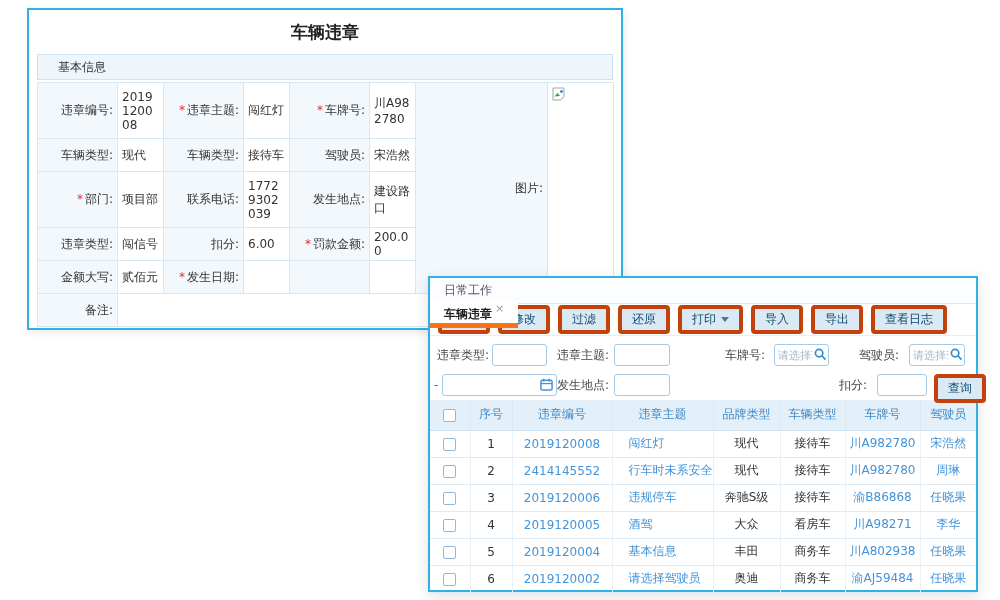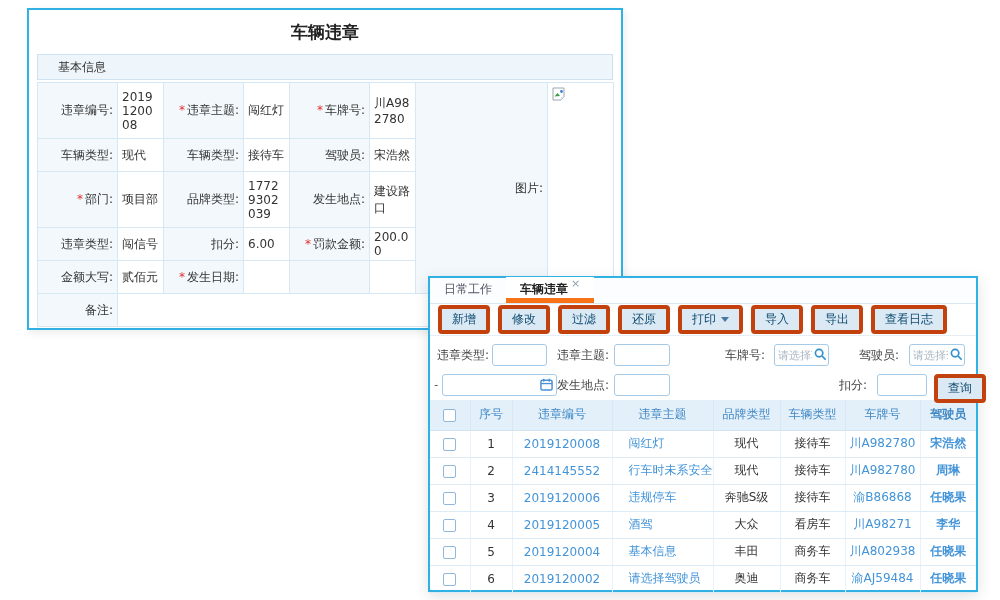--- a/index.html
+++ b/index.html
@@ -19,21 +19,21 @@
   #form-grid td.f-value { background:#fff; text-align:left; }
   #form-grid tr:nth-child(1){ height:56px; } #form-grid tr:nth-child(2){ height:33px; }
   #form-grid tr:nth-child(3){ height:56px; } #form-grid tr:nth-child(4){ height:33px; }
   #form-grid tr:nth-child(5){ height:33px; } #form-grid tr:nth-child(6){ height:33px; }
   .req { color:#e53131; margin-right:2px; }
   .photo-cell { vertical-align:top !important; padding:4px !important; }
 
   
   #table-panel { left:428px; top:276px; width:550px; height:316px; z-index:5;
     box-shadow:0 4px 14px rgba(0,0,0,.12); }
-  .tabbar { height:26px; display:flex; align-items:flex-end; border-bottom:1px solid #d9e7f2; background:#fcfdfe; }
+  .tabbar { height:26px; display:flex; align-items:flex-start; border-bottom:1px solid #d9e7f2; background:#fcfdfe;flex-direction:column; }
   .tab { padding:0 14px; height:26px; line-height:24px; color:#556; cursor:pointer; position:relative; }
   .tab.active { color:#222; font-weight:bold; border-bottom:5px solid #f97316; background:#fff; }
   .tab .close { font-weight:normal; color:#8aa0b5; font-size:11px; position:relative; top:-6px; margin-left:3px; }
   .toolbar { height:32px; display:flex; align-items:center; gap:8px; padding:0 8px; border-bottom:1px solid #e3eef7; }
   .btn { background:#dbe9f5; border:4px solid #c2410c; border-radius:4px; color:#0c4a6e;
     font-size:12px; padding:3px 10px; line-height:15px; cursor:pointer; white-space:nowrap; }
   .caret { display:inline-block; width:0; height:0; border-left:4px solid transparent;
     border-right:4px solid transparent; border-top:5px solid #4a779f; margin-left:5px; vertical-align:middle; }
   .filters { position:relative; height:64px; }
   .f-lab { position:absolute; text-align:right; color:#444; line-height:22px; }
@@ -44,21 +44,21 @@
   .f-icon { position:absolute; width:13px; height:13px; }
   .dash { position:absolute; color:#666; line-height:22px; }
   .query-btn { position:absolute; }
 
   
   #grid { width:546px; border-collapse:collapse; table-layout:fixed; }
   #grid th { background:#e3f0fa; color:#4088c5; font-weight:normal; height:30px;
     border-bottom:1px solid #cfe3f1; border-right:1px solid #d8e8f4; }
   #grid td { height:27px; border-bottom:1px solid #dcebf5; border-right:1px solid #e9f2fa;
     text-align:center; color:#333; overflow:hidden; white-space:nowrap; }
-  #grid th:last-child, #grid td:last-child { border-right:none;font-weight:bold; }
+  #grid th:last-child, #grid td:last-child { border-right:none; }
   #grid td.link { color:#4394d8; }
   #grid td.subj { text-align:left; padding-left:16px; }
   .cb { display:inline-block; width:13px; height:13px; border:1px solid #8fb8dc; border-radius:2px;
     background:#fff; vertical-align:middle; cursor:pointer; }
 </style>
 </head>
 <body>
 
 <div class="panel" id="form-panel">
   <div class="form-title">车辆违章</div>
@@ -95,21 +95,21 @@
             <td class="f-label">车辆类型:</td>
             <td class="f-value">现代</td>
             <td class="f-label">车辆类型:</td>
             <td class="f-value">接待车</td>
             <td class="f-label">驾驶员:</td>
             <td class="f-value">宋浩然</td>
           </tr>
           <tr>
             <td class="f-label"><span class="req">*</span>部门:</td>
             <td class="f-value">项目部</td>
-            <td class="f-label">品牌类型:</td>
+            <td class="f-label">联系电话:</td>
             <td class="f-value">17729302039</td>
             <td class="f-label">发生地点:</td>
             <td class="f-value">建设路口</td>
           </tr>
           <tr>
             <td class="f-label">违章类型:</td>
             <td class="f-value">闯信号</td>
             <td class="f-label">扣分:</td>
             <td class="f-value">6.00</td>
             <td class="f-label"><span class="req">*</span>罚款金额:</td>

